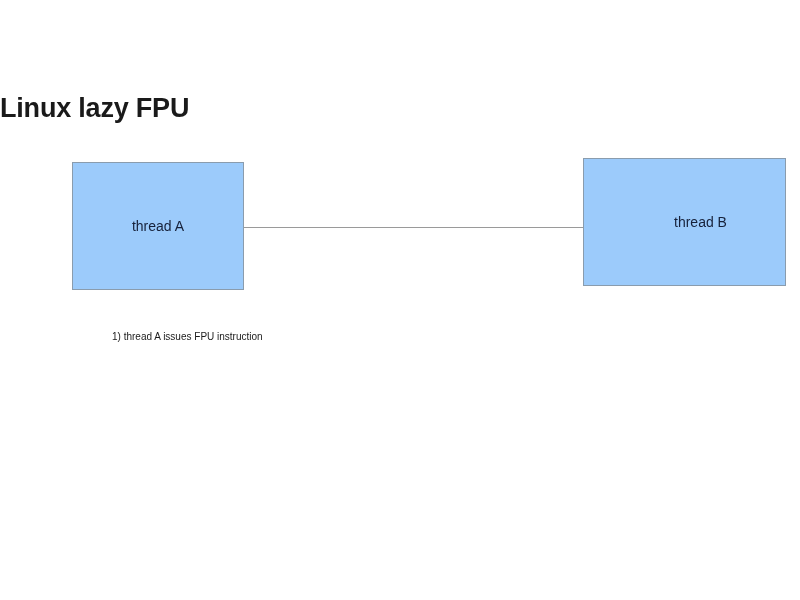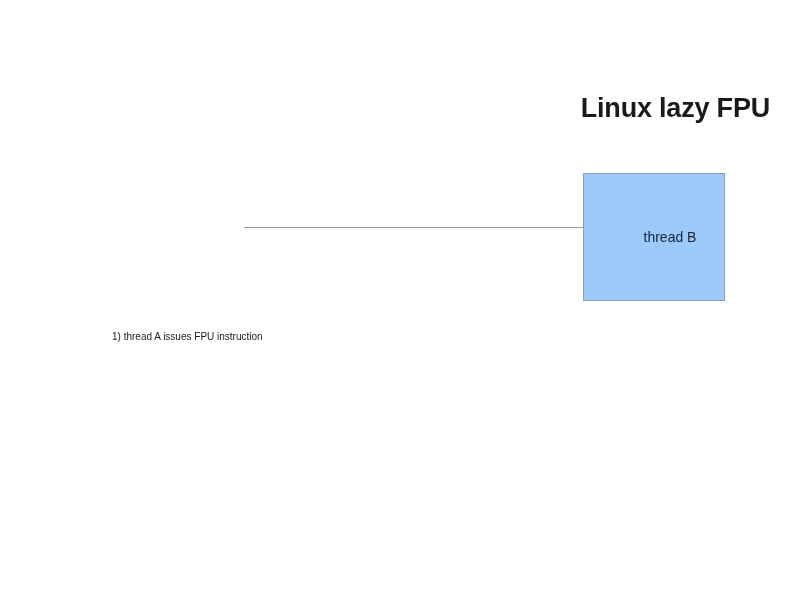--- a/index.html
+++ b/index.html
@@ -17,27 +17,26 @@
     position: relative;
     width: 800px;
     height: 600px;
     background: #ffffff;
   }
   #slide-title {
     position: absolute;
     left: 0;
     top: 93px;
     width: 756px;
-    text-align: right;
+    text-align: left;
     font-size: 27px;
     font-weight: bold;
     color: #1a1a1a;
     letter-spacing: -0.2px;
     white-space: nowrap;
-    padding-left: 14px;
   }
   .node-box {
     position: absolute;
     box-sizing: border-box;
     background: #9ccbfb;
     border: 1px solid #8a9cad;
     display: flex;
     align-items: center;
     justify-content: center;
   }
@@ -47,22 +46,22 @@
     white-space: nowrap;
   }
   #node-thread-a {
     left: 72px;
     top: 162px;
     width: 172px;
     height: 128px;
   }
   #node-thread-b {
     left: 583px;
-    top: 173px;
-    width: 142px;
+    top: 158px;
+    width: 203px;
     height: 128px;
     padding-left: 32px;
   }
   #connector-line {
     position: absolute;
     left: 244px;
     top: 227px;
     width: 339px;
     height: 1px;
     background: #9a9a9a;
@@ -76,20 +75,23 @@
     white-space: nowrap;
   }
 </style>
 </head>
 <body>
 
 <div id="slide">
 
   <div id="slide-title">Linux lazy FPU</div>
 
+  <div class="node-box" id="node-thread-a">
+    <span class="node-label">thread A</span>
+  </div>
 
   <div id="connector-line"></div>
 
   <div class="node-box" id="node-thread-b">
     <span class="node-label">thread B</span>
   </div>
 
   <div id="step-caption">1) thread A issues FPU instruction</div>
 
 </div>

